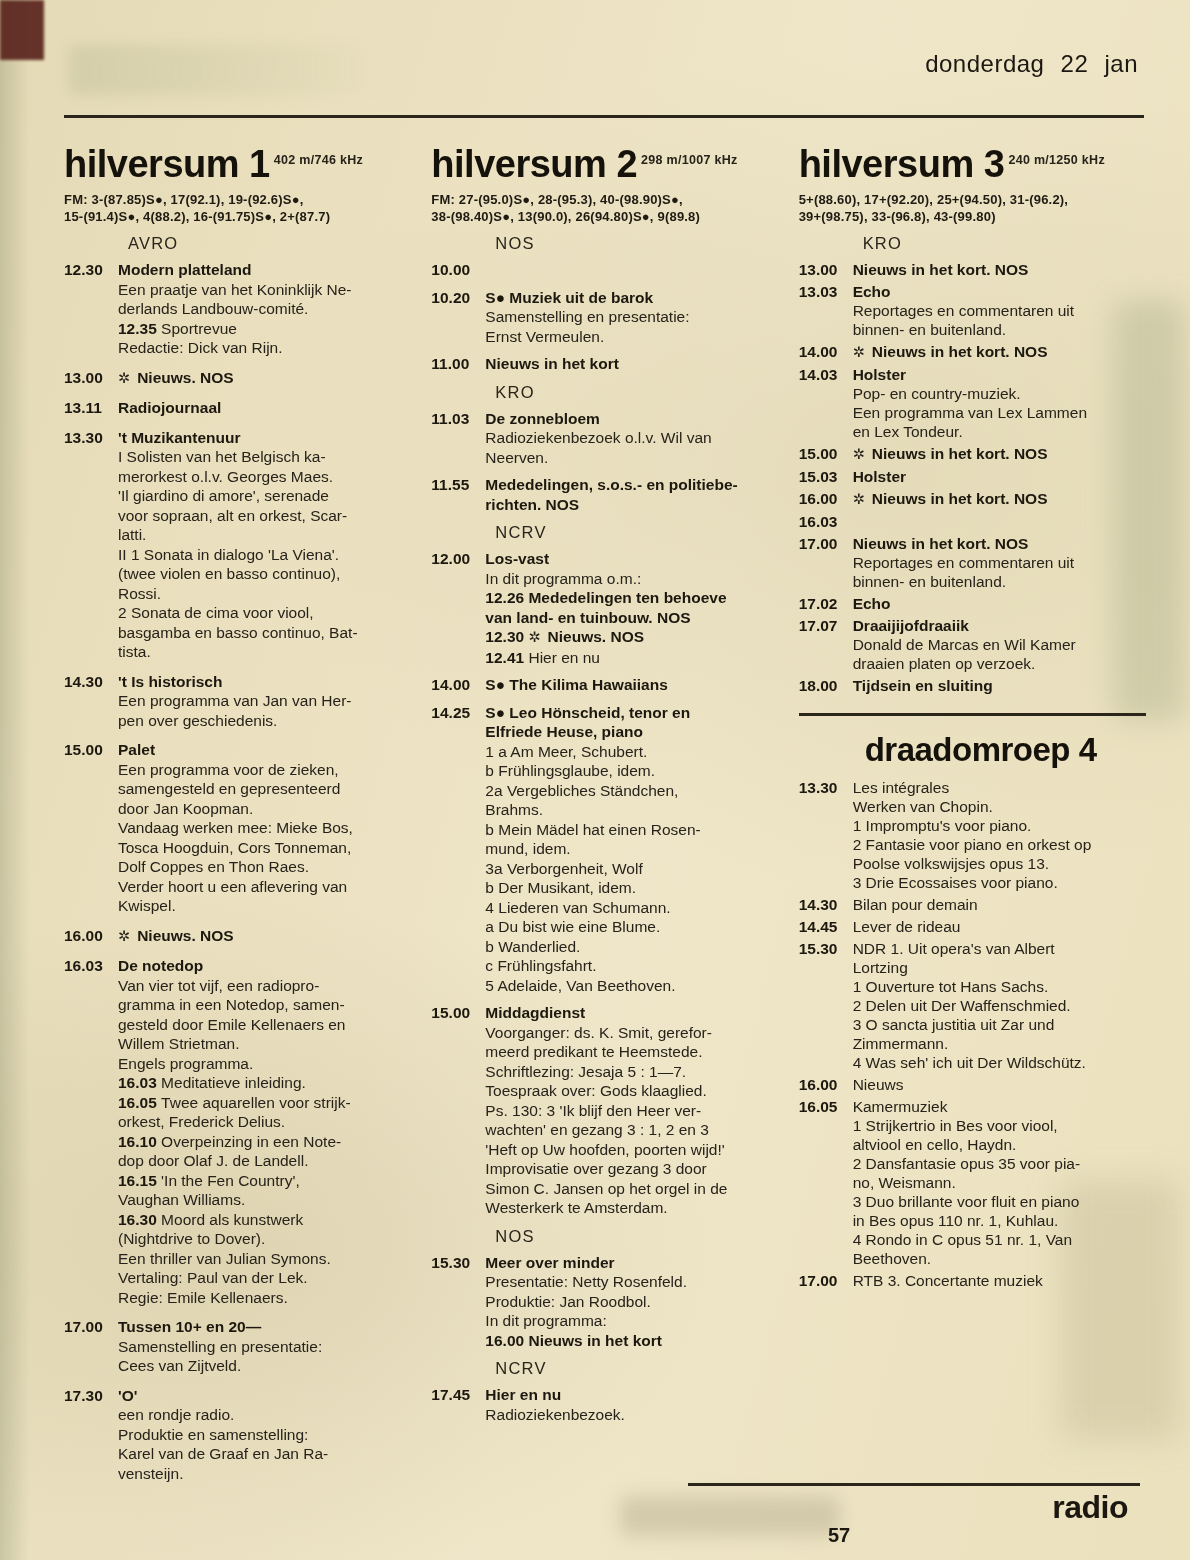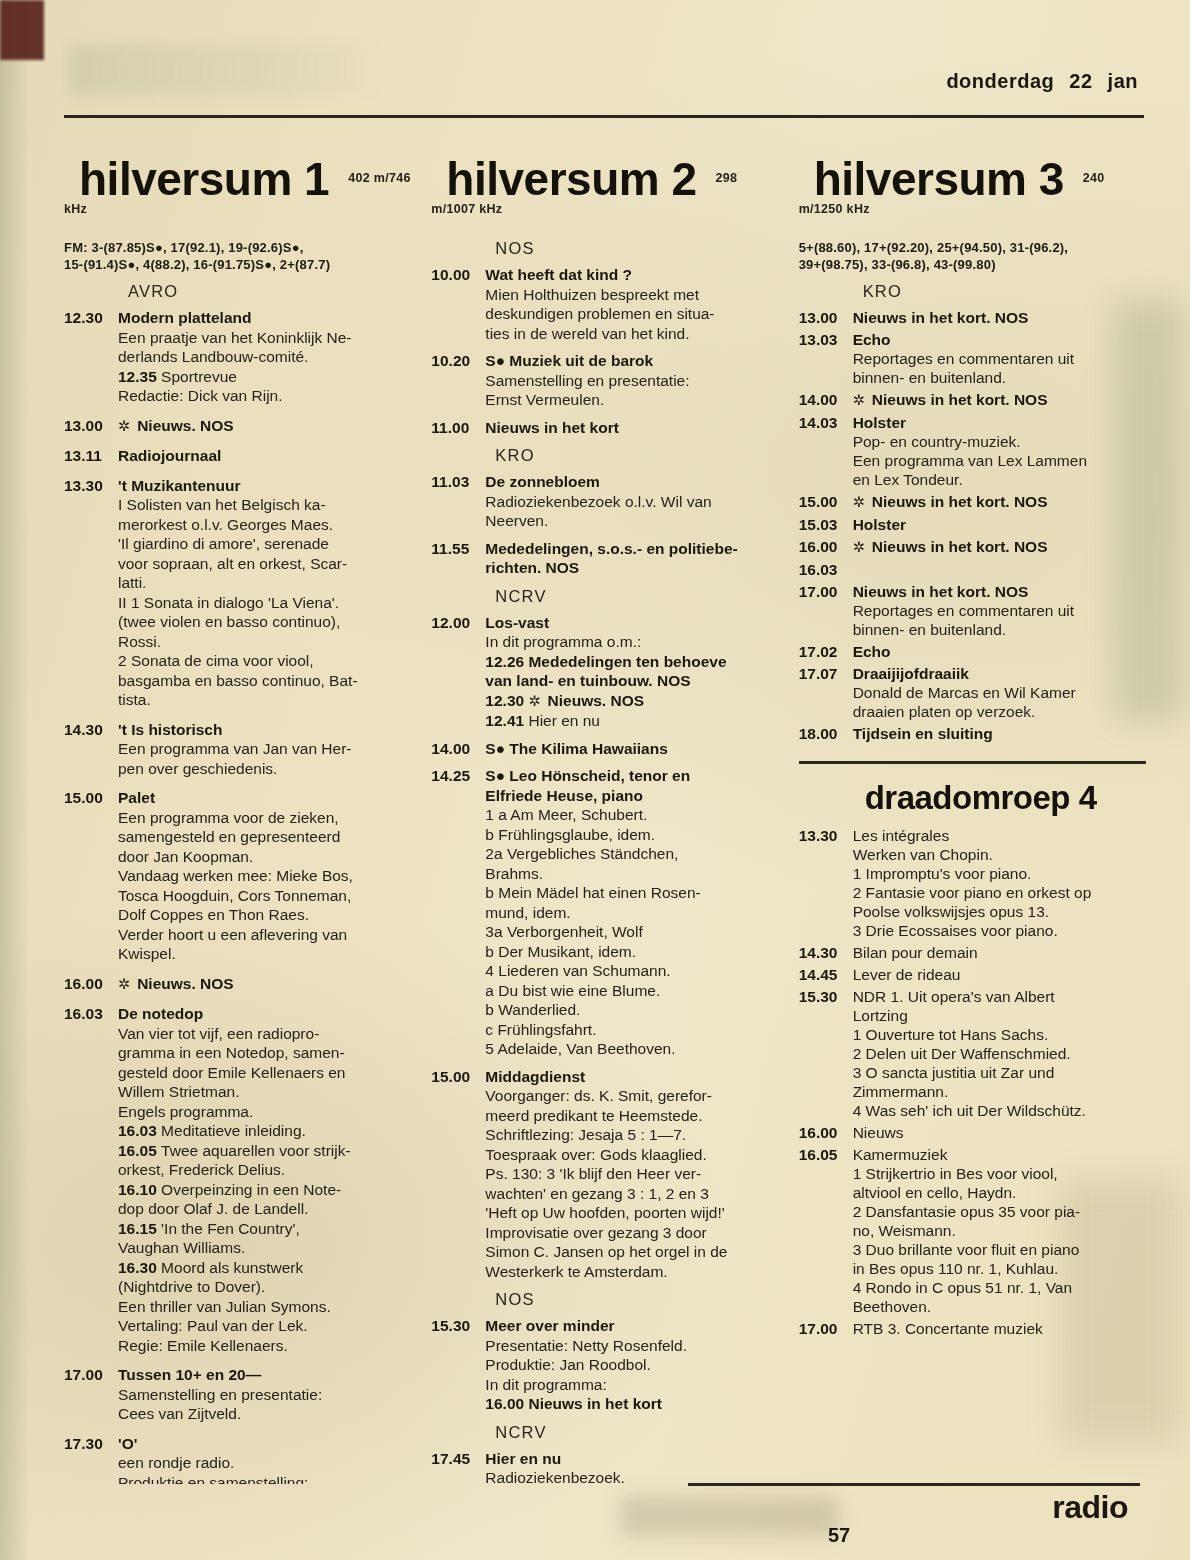--- a/index.html
+++ b/index.html
@@ -23,30 +23,30 @@
   .ghost-top{position:absolute;left:68px;top:44px;width:320px;height:52px;border-radius:8px;
     background:linear-gradient(90deg, rgba(118,136,96,.45), rgba(118,136,96,.18) 70%, transparent);
     filter:blur(7px);opacity:.35;}
   .ghost-right1{position:absolute;right:6px;top:300px;width:70px;height:420px;border-radius:12px;
     background:rgba(120,130,92,.22);filter:blur(14px);}
   .ghost-right2{position:absolute;right:10px;top:1180px;width:120px;height:260px;border-radius:12px;
     background:rgba(150,140,100,.20);filter:blur(16px);}
   .ghost-bottom{position:absolute;left:620px;top:1496px;width:220px;height:40px;border-radius:8px;
     background:rgba(130,125,95,.25);filter:blur(9px);}
 
-  .date-header{position:absolute;top:50px;right:52px;font-size:20px;font-weight:700;
-    letter-spacing:.5px;word-spacing:9px;color:#1c1710;margin-top:20px;}
+  .date-header{position:absolute;top:50px;right:52px;font-size:24px;font-weight:400;
+    letter-spacing:.5px;word-spacing:9px;color:#1c1710;}
   .top-rule{position:absolute;left:64px;right:46px;top:115px;border-top:3px solid #2b261c;}
 
   .content{position:absolute;left:64px;right:42px;top:138px;bottom:76px;
     display:grid;grid-template-columns:1fr 1fr 1fr;column-gap:18px;overflow:hidden;}
 
   .station-header{margin:8px 0 2px 0;}
-  .station-name{font-size:46px;font-weight:700;letter-spacing:-.5px;color:#15110b;
-    display:inline-block;line-height:36px;margin:15px;}
+  .station-name{font-size:38px;font-weight:700;letter-spacing:-.5px;color:#15110b;
+    display:inline-block;line-height:36px;margin:0;}
   .station-freq{font-size:12.5px;font-weight:700;margin-left:4px;position:relative;top:-13px;letter-spacing:.3px;}
   .station-fm{font-size:13px;font-weight:700;line-height:16.5px;letter-spacing:.2px;margin:10px 0 6px 0;color:#1f1a12;}
 
   .network{margin:9px 0 7px 64px;font-size:16.5px;letter-spacing:1.2px;color:#2a241b;}
 
   .entry{display:flex;align-items:flex-start;}
   .station[data-density="loose"] .entry{margin-bottom:10px;}
   .station[data-density="mid"]   .entry{margin-bottom:8px;}
   .station[data-density="tight"] .entry{margin-bottom:3px;}
   .station[data-density="loose"] .body, .station[data-density="loose"] .time{line-height:19.5px;}
@@ -195,29 +195,27 @@
               <div class="line"><span>Produktie en samenstelling:</span></div>
               <div class="line"><span>Karel van de Graaf en Jan Ra-</span></div>
               <div class="line"><span>vensteijn.</span></div>
             </div>
           </div>
         </section>
       </div>
       <div class="col">
         <section class="station" data-density="mid">
           <div class="station-header"><span class="station-name">hilversum 2</span><span class="station-freq">298 m/1007 kHz</span></div>
+          <div class="station-fm">
+            <div>FM: 27-(95.0)S●, 28-(95.3), 40-(98.90)S●,</div>
+            <div>38-(98.40)S●, 13(90.0), 26(94.80)S●, 9(89.8)</div>
+          </div>
           <div class="network">NOS</div>
           <div class="entry">
             <div class="time">10.00</div>
-            <div class="body">
-              <div class="title-line"><span class="b">Wat heeft dat kind ?</span></div>
-              <div class="line"><span>Mien Holthuizen bespreekt met</span></div>
-              <div class="line"><span>deskundigen problemen en situa-</span></div>
-              <div class="line"><span>ties in de wereld van het kind.</span></div>
-            </div>
           </div>
           <div class="entry">
             <div class="time">10.20</div>
             <div class="body">
               <div class="title-line"><span class="b">S● Muziek uit de barok</span></div>
               <div class="line"><span>Samenstelling en presentatie:</span></div>
               <div class="line"><span>Ernst Vermeulen.</span></div>
             </div>
           </div>
           <div class="entry">

